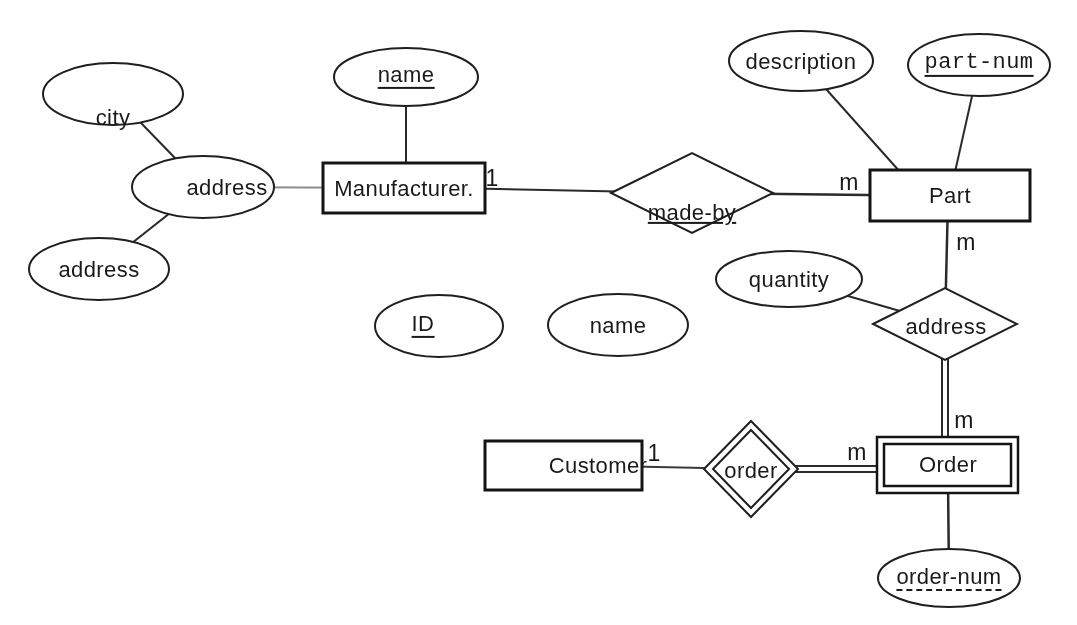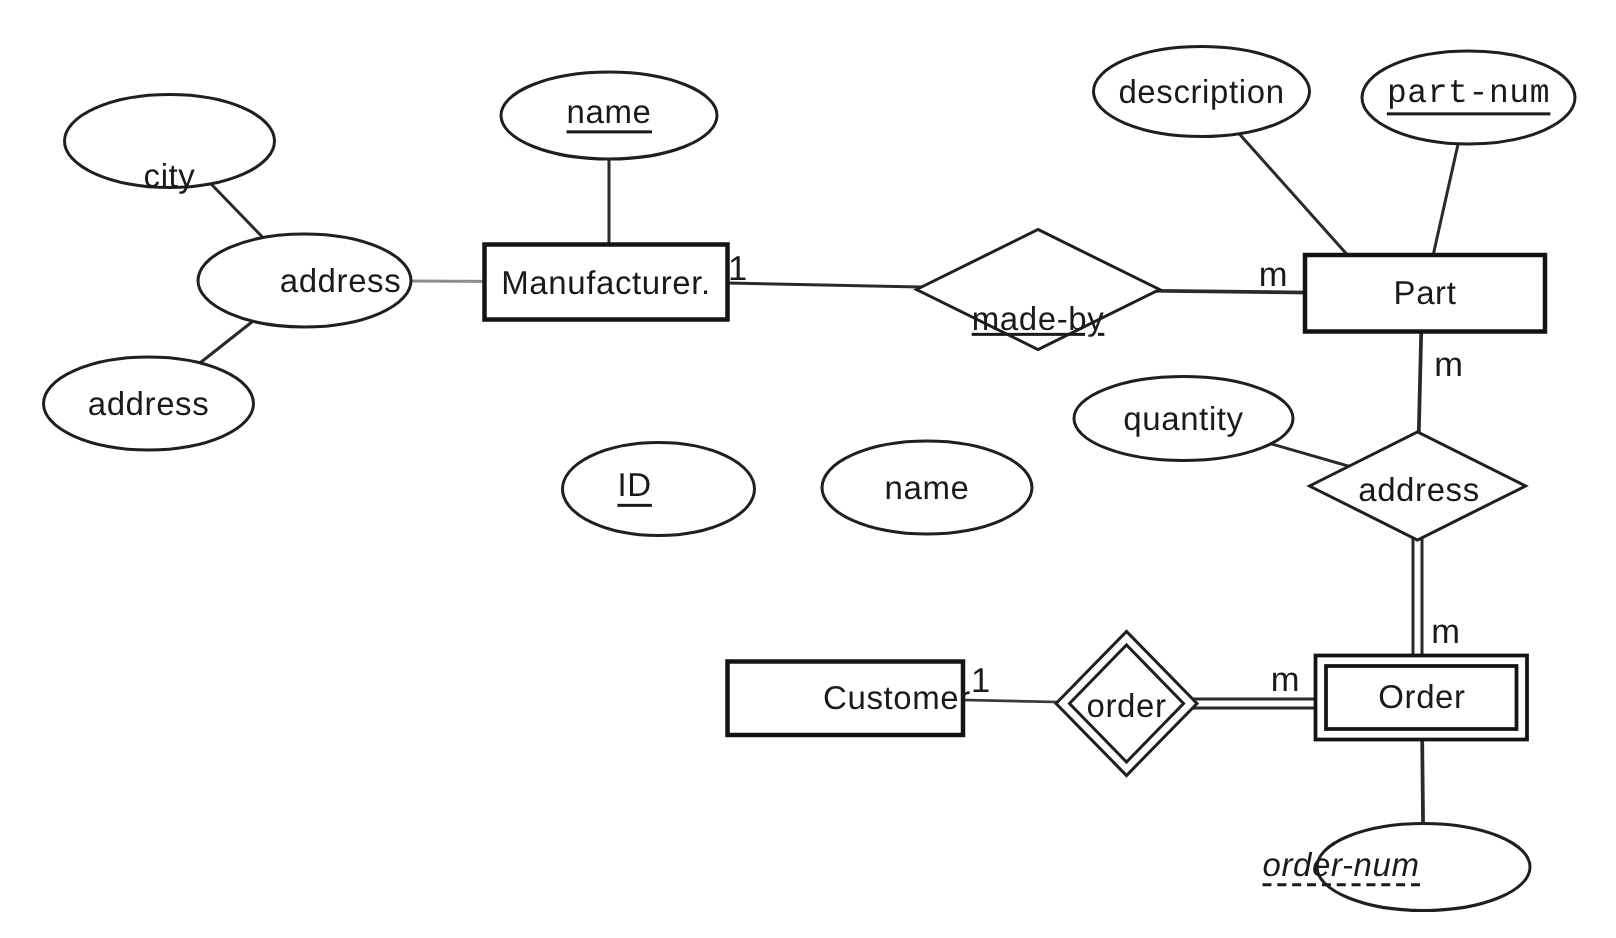--- a/index.html
+++ b/index.html
@@ -74,21 +74,21 @@
 
   <div class="label" style="left:113px; top:106px;margin-top:12px;">city</div>
   <div class="label" style="left:203px; top:188px;margin-left:24px;">address</div>
   <div class="label" style="left:99px;  top:270px;">address</div>
   <div class="label" style="left:406px; top:75px;"><span class="u">name</span></div>
   <div class="label" style="left:801px; top:62px;">description</div>
   <div class="label" style="left:979px; top:63px;font-family:Liberation Mono, monospace;"><span class="u">part-num</span></div>
   <div class="label" style="left:789px; top:280px;">quantity</div>
   <div class="label" style="left:423px; top:324px;"><span class="u">ID</span></div>
   <div class="label" style="left:618px; top:326px;">name</div>
-  <div class="label" style="left:894px; top:577px;font-style:italic;"><span class="u-dashed">order-num</span></div>
+  <div class="label" style="left:949px; top:577px;"><span class="u-dashed">order-num</span></div>
 
   <div class="label" style="left:404px; top:189px;">Manufacturer.</div>
   <div class="label" style="left:950px; top:196px;">Part</div>
   <div class="label" style="left:563px; top:466px;margin-left:35px;">Customer</div>
   <div class="label" style="left:948px; top:465px;">Order</div>
 
   <div class="label" style="left:692px; top:213px;text-decoration:underline;">made-by</div>
   <div class="label" style="left:946px; top:327px;">address</div>
   <div class="label" style="left:751px; top:471px;">order</div>
 

